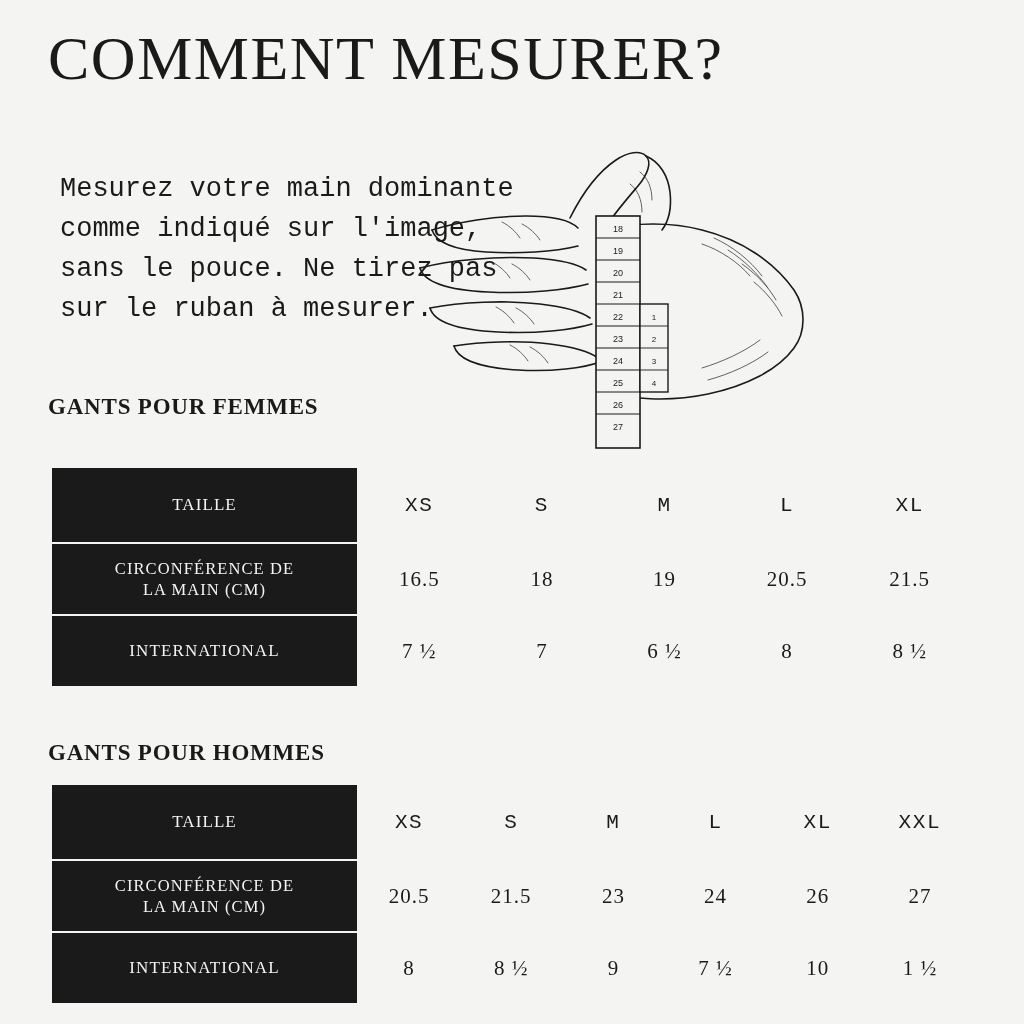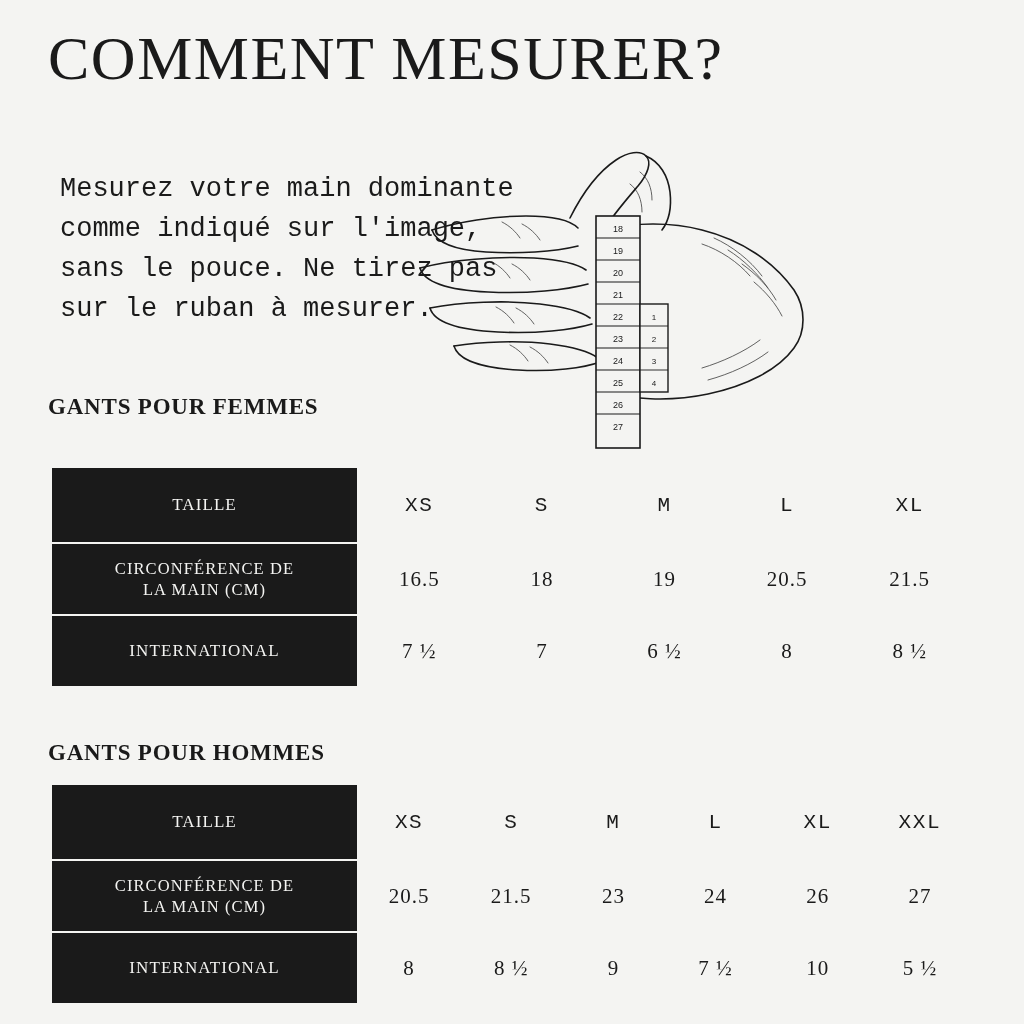--- a/index.html
+++ b/index.html
@@ -290,18 +290,18 @@
         <td class="value-cell">26</td>
         <td class="value-cell">27</td>
       </tr>
       <tr>
         <td class="label-cell">INTERNATIONAL</td>
         <td class="value-cell">8</td>
         <td class="value-cell">8 ½</td>
         <td class="value-cell">9</td>
         <td class="value-cell">7 ½</td>
         <td class="value-cell">10</td>
-        <td class="value-cell">5 ½</td>
+        <td class="value-cell">1 ½</td>
       </tr>
     </tbody>
   </table>
 
 </div>
 
 </body></html>

